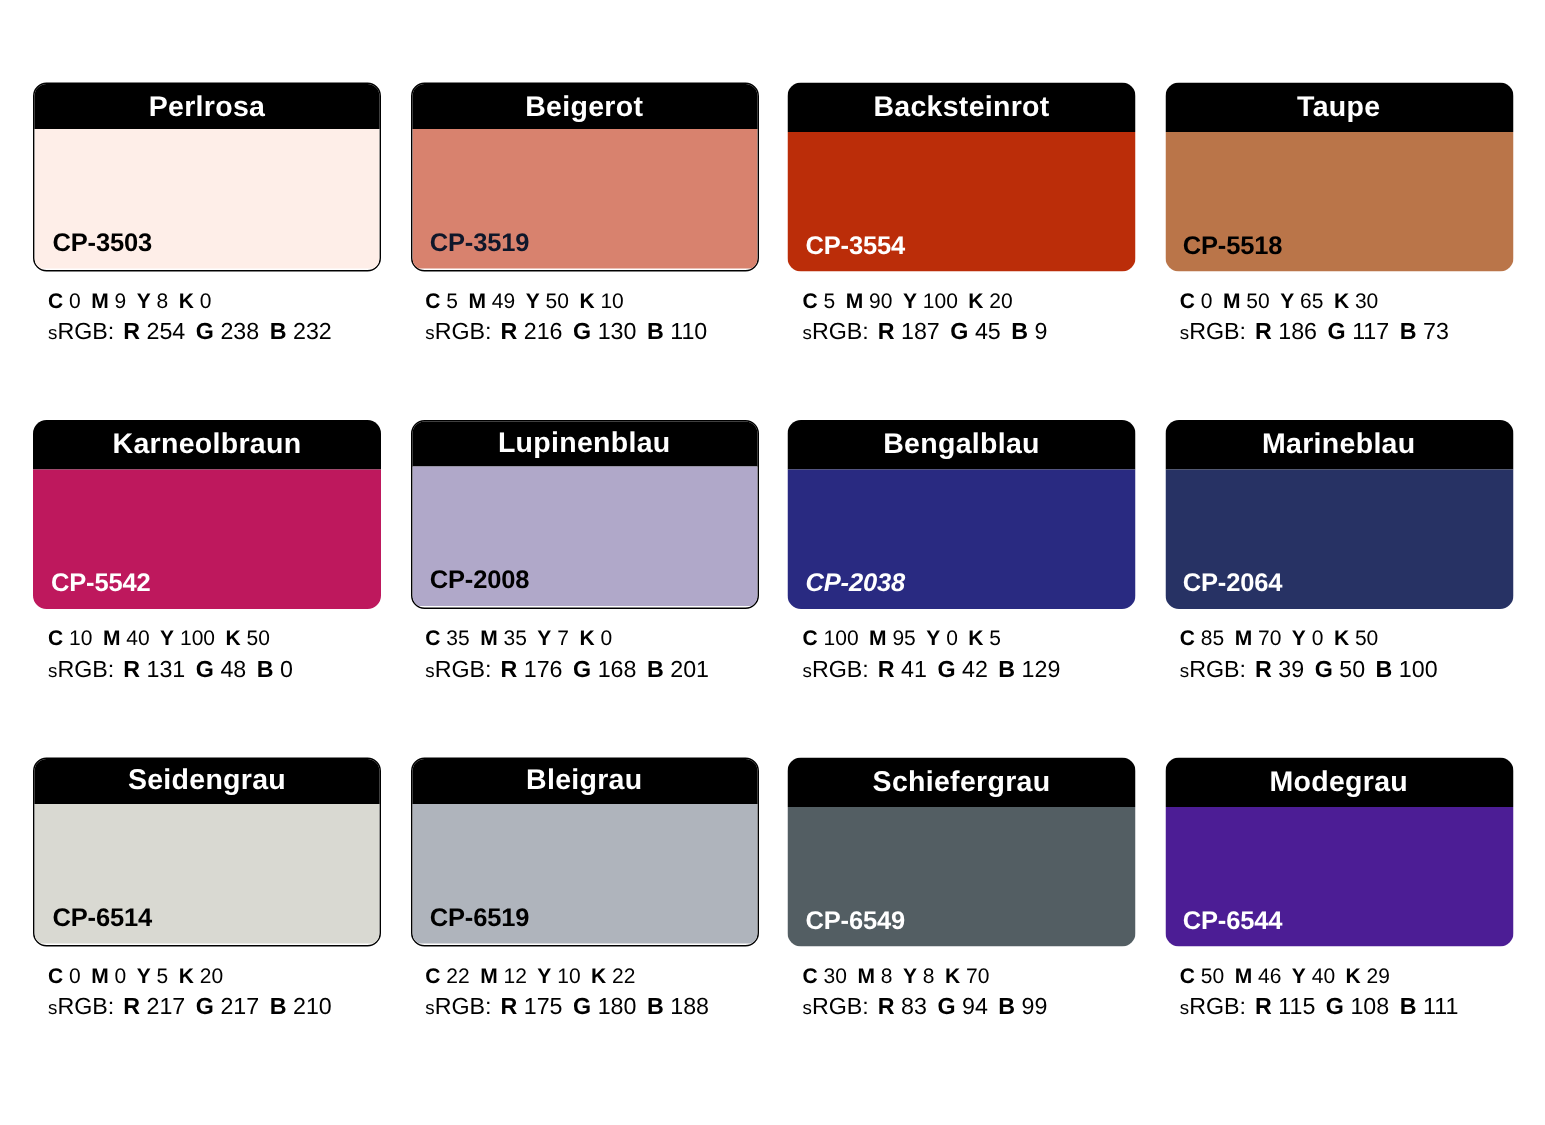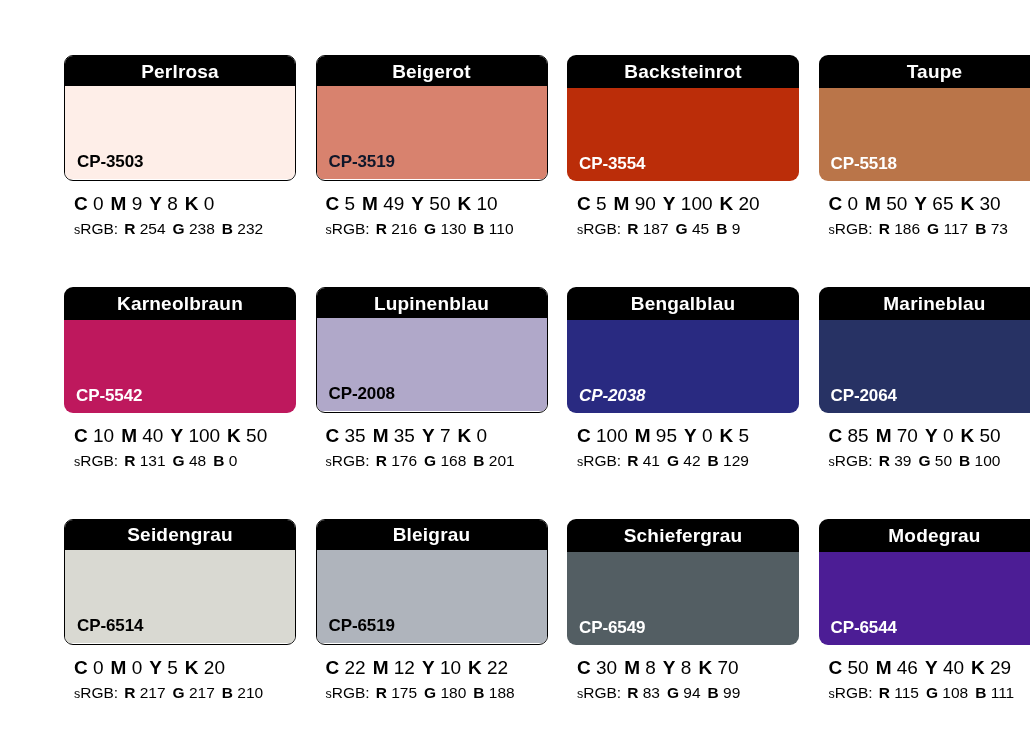--- a/index.html
+++ b/index.html
@@ -12,21 +12,20 @@
     height: 750px;
     font-family: "Liberation Sans", sans-serif;
     overflow: hidden;
   }
 
   #sheet {
     position: relative;
     width: 982px;
     height: 750px;
     background: #ffffff;
-    margin-left: 42px;
   }
 
   .grid {
     position: absolute;
     left: 22px;
     top: 55px;
     width: 986px;
     display: grid;
     grid-template-columns: repeat(4, 232px);
     column-gap: 19.5px;
@@ -93,21 +92,21 @@
   
   .specs {
     margin-top: 10px;
     padding-left: 10px;
     color: #000000;
   }
   .spec-line {
     white-space: nowrap;
     line-height: 1.42;
   }
-  .spec-line.cmyk { font-size: 19px; }
+  .spec-line.cmyk { font-size: 14px; }
   .spec-line.srgb { font-size: 15.5px; }
 
   .chan {
     font-weight: bold;
   }
   .val {
     font-weight: normal;
   }
   .pair {
     margin-right: 7px;
@@ -167,21 +166,21 @@
           <div class="spec-line cmyk"><span class="pair"><span class="chan">C</span> <span class="val">5</span></span><span class="pair"><span class="chan">M</span> <span class="val">90</span></span><span class="pair"><span class="chan">Y</span> <span class="val">100</span></span><span class="pair"><span class="chan">K</span> <span class="val">20</span></span></div>
           <div class="spec-line srgb"><span class="srgb-label"><span class="small-s">s</span><span>RGB:</span></span><span class="pair"><span class="chan">R</span> <span class="val">187</span></span><span class="pair"><span class="chan">G</span> <span class="val">45</span></span><span class="pair"><span class="chan">B</span> <span class="val">9</span></span></div>
         </div>
       </div>
       <div class="swatch-cell">
         <div class="card">
           <div class="card-header">
             <span class="card-title">Taupe</span>
           </div>
           <div class="card-body" style="background: rgb(186, 117, 73);">
-            <span class="card-code" style="color: #ffffff;">CP-5518</span>
+            <span class="card-code" style="color: #000000;">CP-5518</span>
           </div>
         </div>
         <div class="specs">
           <div class="spec-line cmyk"><span class="pair"><span class="chan">C</span> <span class="val">0</span></span><span class="pair"><span class="chan">M</span> <span class="val">50</span></span><span class="pair"><span class="chan">Y</span> <span class="val">65</span></span><span class="pair"><span class="chan">K</span> <span class="val">30</span></span></div>
           <div class="spec-line srgb"><span class="srgb-label"><span class="small-s">s</span><span>RGB:</span></span><span class="pair"><span class="chan">R</span> <span class="val">186</span></span><span class="pair"><span class="chan">G</span> <span class="val">117</span></span><span class="pair"><span class="chan">B</span> <span class="val">73</span></span></div>
         </div>
       </div>
       <div class="swatch-cell">
         <div class="card">
           <div class="card-header">

